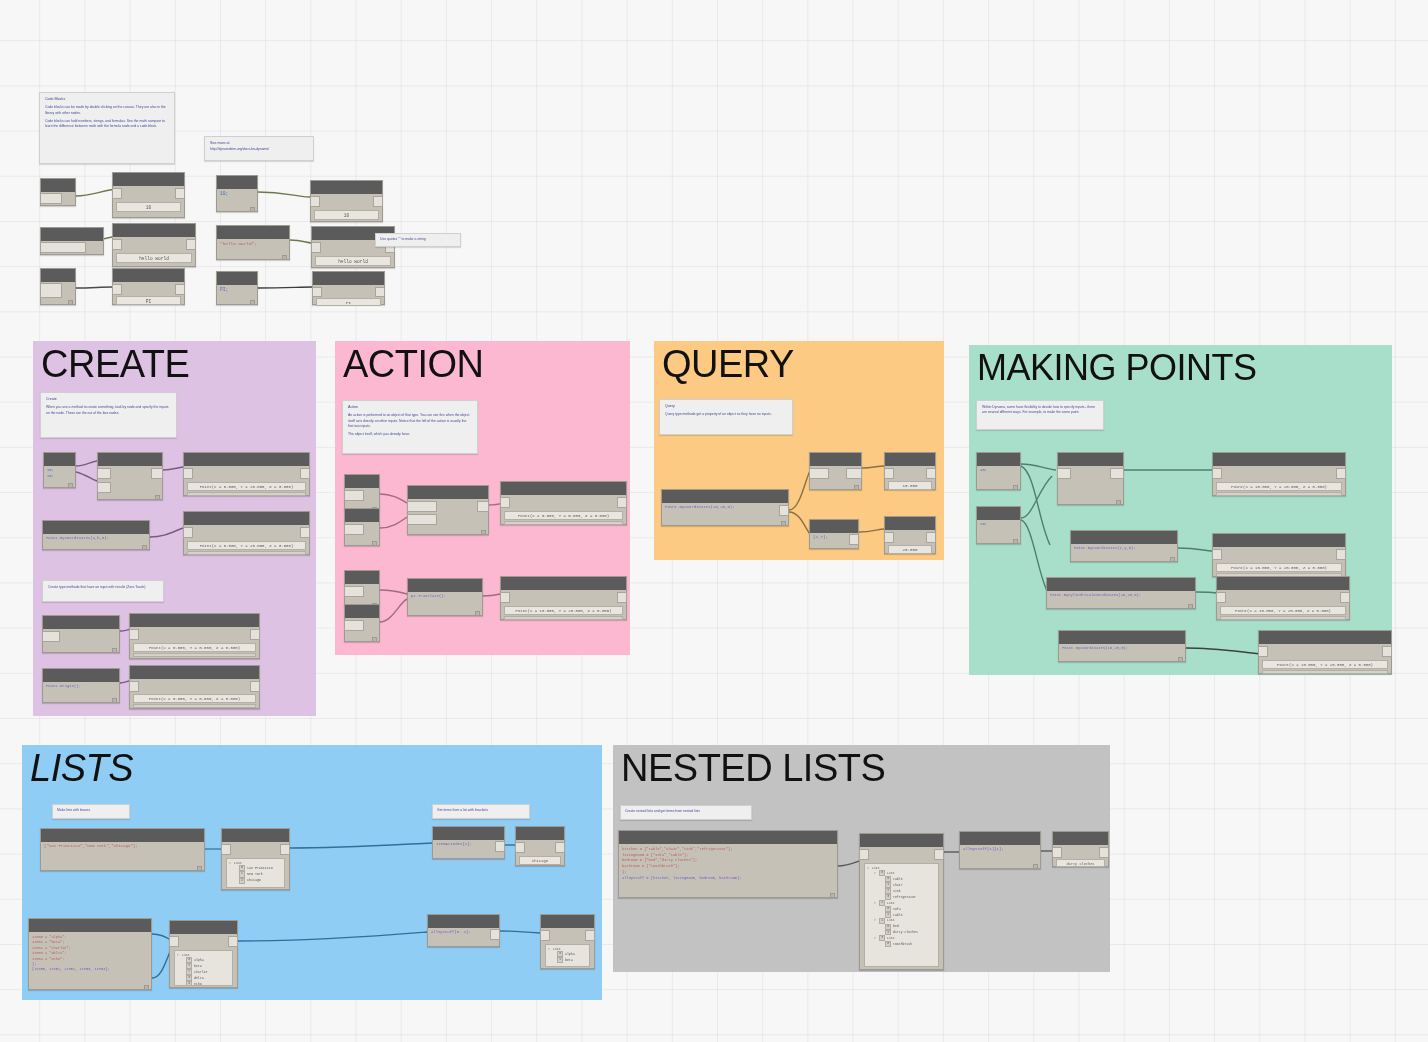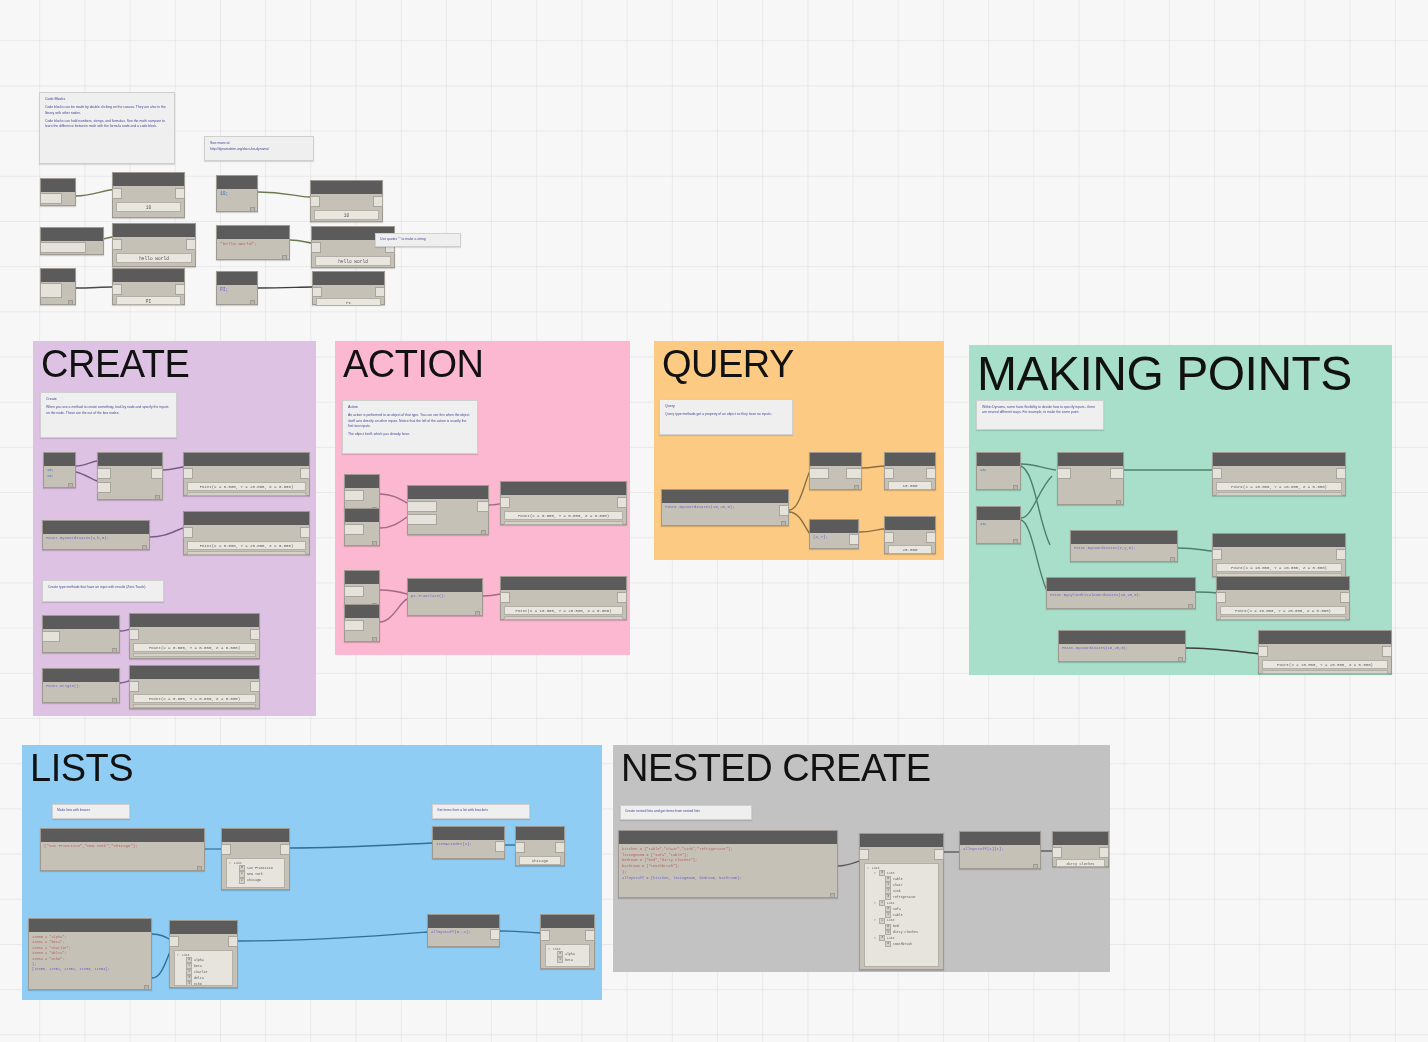--- a/index.html
+++ b/index.html
@@ -92,29 +92,29 @@
 
   <div class="group" style="left:335px;top:341px;width:295px;height:314px;background:#fcb8d0;">
     <div class="group-title" style="font-size:38px;top:4px;">ACTION</div>
   </div>
 
   <div class="group" style="left:654px;top:341px;width:290px;height:219px;background:#fcca82;">
     <div class="group-title" style="font-size:38px;top:4px;">QUERY</div>
   </div>
 
   <div class="group" style="left:969px;top:345px;width:423px;height:330px;background:#a8dfca;">
-    <div class="group-title" style="font-size:48px;top:4px;">MAKING POINTS</div>
+    <div class="group-title" style="font-size:36px;top:4px;">MAKING POINTS</div>
   </div>
 
   <div class="group" style="left:22px;top:745px;width:580px;height:255px;background:#90cdf4;">
-    <div class="group-title" style="font-size:38px;top:4px;">LISTS</div>
+    <div class="group-title" style="font-size:38px;top:4px;font-style:italic;">LISTS</div>
   </div>
 
   <div class="group" style="left:613px;top:745px;width:497px;height:227px;background:#c2c2c2;">
-    <div class="group-title" style="font-size:38px;top:4px;">NESTED CREATE</div>
+    <div class="group-title" style="font-size:38px;top:4px;">NESTED LISTS</div>
   </div>
 
   <svg class="wires">
 
     <path d="M76,196 C92,196 96,192 116,189" stroke="#6b7a4e"></path>
     <path d="M76,243 C95,243 100,239 112,237" stroke="#6b7a4e"></path>
     <path d="M76,288 C92,288 100,287 112,287" stroke="#4a4a4a"></path>
     <path d="M258,192 C285,192 292,196 310,197" stroke="#6b7a4e"></path>
     <path d="M290,240 C300,240 305,242 311,243" stroke="#6b7a4e"></path>
     <path d="M258,288 C285,288 300,287 312,287" stroke="#3c3c3c"></path>

